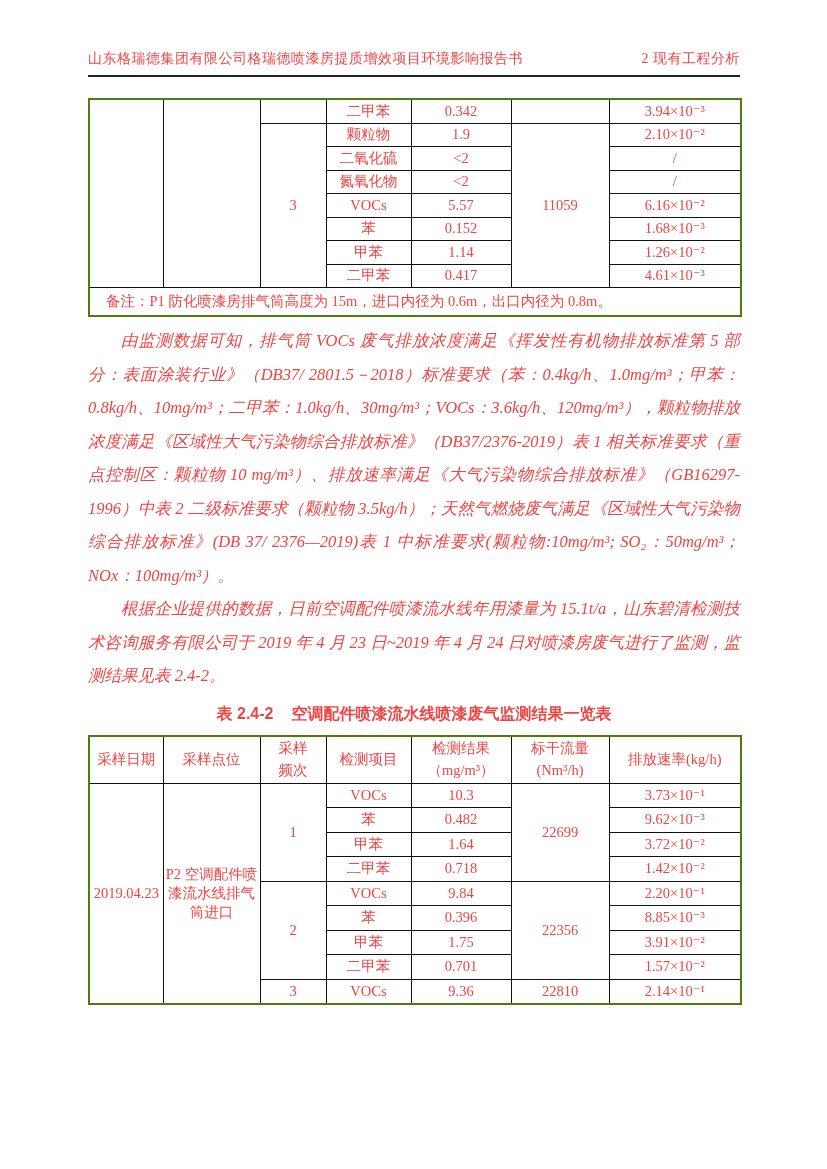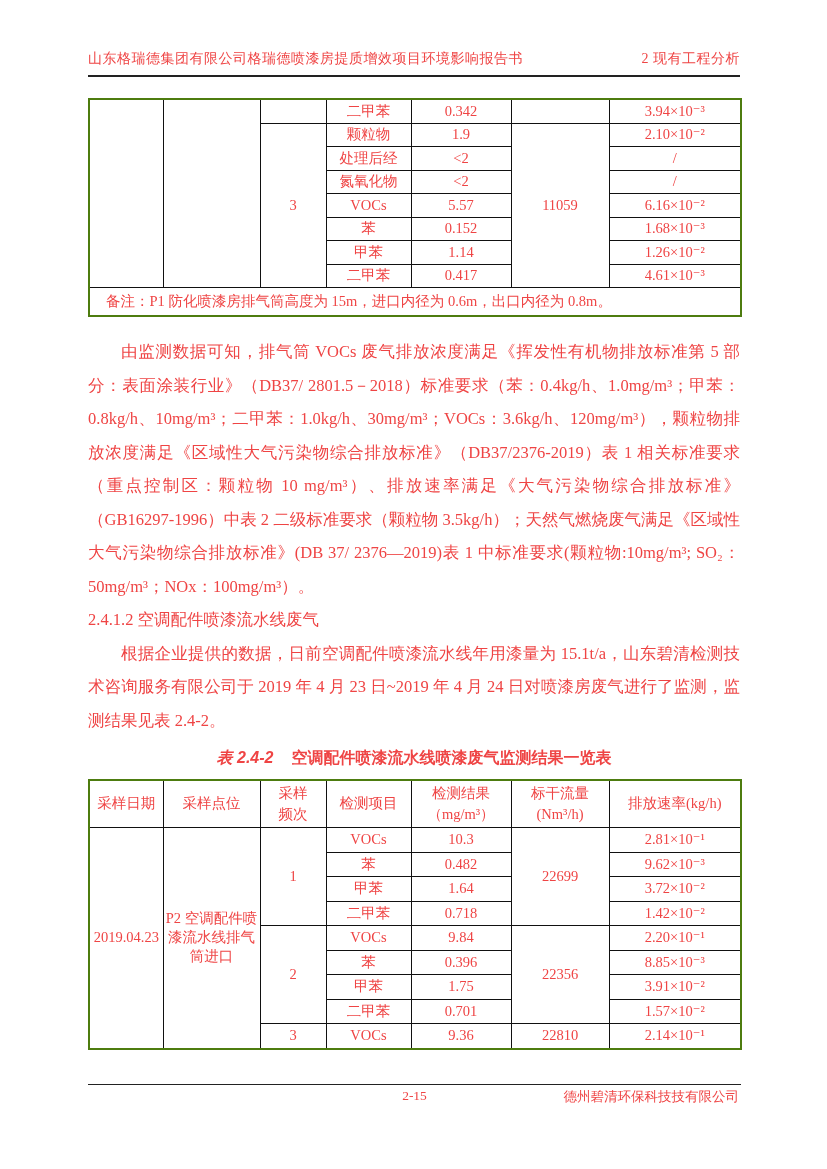--- a/index.html
+++ b/index.html
@@ -35,30 +35,30 @@
   }
   table.t1 td{height:20.5px;}
   .note-cell{text-align:left !important;padding:4px 16px !important;height:18px !important;}
   table.t2 th{height:44px;line-height:1.45;}
   table.t2 td{height:21.5px;}
   
   .body-text{
     font-size:16.5px;line-height:33.5px;text-align:justify;
     text-indent:2em;margin:0;
   }
-  .para-block{margin-top:18px;}
+  .para-block{margin-top:7px;font-style:italic;}
   .section-heading{
     font-size:16.5px;line-height:33.5px;margin:0;font-weight:normal;
   }
   .table-caption{
     text-align:center;font-weight:bold;font-size:16px;
     margin:11px 0 7px 0;
     font-family:"Liberation Sans","DejaVu Sans","Liberation Serif",serif;
   }
-  .table-caption .cap-label{margin-right:18px;font-style:italic;}
+  .table-caption .cap-label{margin-right:18px;}
   
   .doc-footer{
     position:absolute;left:88px;right:86px;top:1084px;
     border-top:1.5px solid #222;
     font-size:13.5px;
     height:22px;
   }
   .doc-footer .page-num{
     position:absolute;left:0;right:0;top:3px;text-align:center;
   }
@@ -100,21 +100,21 @@
           <td>3.94×10⁻³</td>
         </tr>
         <tr>
           <td rowspan="7">3</td>
           <td>颗粒物</td>
           <td>1.9</td>
           <td rowspan="7">11059</td>
           <td>2.10×10⁻²</td>
         </tr>
         <tr>
-          <td>处理后经</td>
+          <td>二氧化硫</td>
           <td>&lt;2</td>
           <td>/</td>
         </tr>
         <tr>
           <td>氮氧化物</td>
           <td>&lt;2</td>
           <td>/</td>
         </tr>
         <tr>
           <td>VOCs</td>
@@ -138,21 +138,20 @@
         </tr>
         <tr>
           <td colspan="7" class="note-cell">备注：P1 防化喷漆房排气筒高度为 15m，进口内径为 0.6m，出口内径为 0.8m。</td>
         </tr>
       </tbody>
     </table>
   </div>
 
   <div class="para-block">
     <p class="body-text">由监测数据可知，排气筒 VOCs 废气排放浓度满足《挥发性有机物排放标准第 5 部分：表面涂装行业》（DB37/ 2801.5－2018）标准要求（苯：0.4kg/h、1.0mg/m³；甲苯：0.8kg/h、10mg/m³；二甲苯：1.0kg/h、30mg/m³；VOCs：3.6kg/h、120mg/m³），颗粒物排放浓度满足《区域性大气污染物综合排放标准》（DB37/2376-2019）表 1 相关标准要求（重点控制区：颗粒物 10 mg/m³）、排放速率满足《大气污染物综合排放标准》（GB16297-1996）中表 2 二级标准要求（颗粒物 3.5kg/h）；天然气燃烧废气满足《区域性大气污染物综合排放标准》(DB 37/ 2376—2019)表 1 中标准要求(颗粒物:10mg/m³; SO₂：50mg/m³；NOx：100mg/m³）。</p>
-    <h3 class="section-heading">2.4.1.2 空调配件喷漆流水线废气</h3>
     <p class="body-text">根据企业提供的数据，日前空调配件喷漆流水线年用漆量为 15.1t/a，山东碧清检测技术咨询服务有限公司于 2019 年 4 月 23 日~2019 年 4 月 24 日对喷漆房废气进行了监测，监测结果见表 2.4-2。</p>
   </div>
 
   <div class="table-caption">
     <span class="cap-label">表 2.4-2</span><span>空调配件喷漆流水线喷漆废气监测结果一览表</span>
   </div>
 
   <div class="t2-wrap">
     <table class="dtable t2">
       <colgroup>
@@ -179,21 +178,21 @@
         </tr>
       </thead>
       <tbody>
         <tr>
           <td rowspan="9">2019.04.23</td>
           <td rowspan="9">P2 空调配件喷漆流水线排气筒进口</td>
           <td rowspan="4">1</td>
           <td>VOCs</td>
           <td>10.3</td>
           <td rowspan="4">22699</td>
-          <td>2.81×10⁻¹</td>
+          <td>3.73×10⁻¹</td>
         </tr>
         <tr>
           <td>苯</td>
           <td>0.482</td>
           <td>9.62×10⁻³</td>
         </tr>
         <tr>
           <td>甲苯</td>
           <td>1.64</td>
           <td>3.72×10⁻²</td>
@@ -229,18 +228,14 @@
           <td>3</td>
           <td>VOCs</td>
           <td>9.36</td>
           <td>22810</td>
           <td>2.14×10⁻¹</td>
         </tr>
       </tbody>
     </table>
   </div>
 
-  <div class="doc-footer">
-    <span class="page-num">2-15</span>
-    <span class="company">德州碧清环保科技技有限公司</span>
-  </div>
 
 </div>
 
 </body></html>

